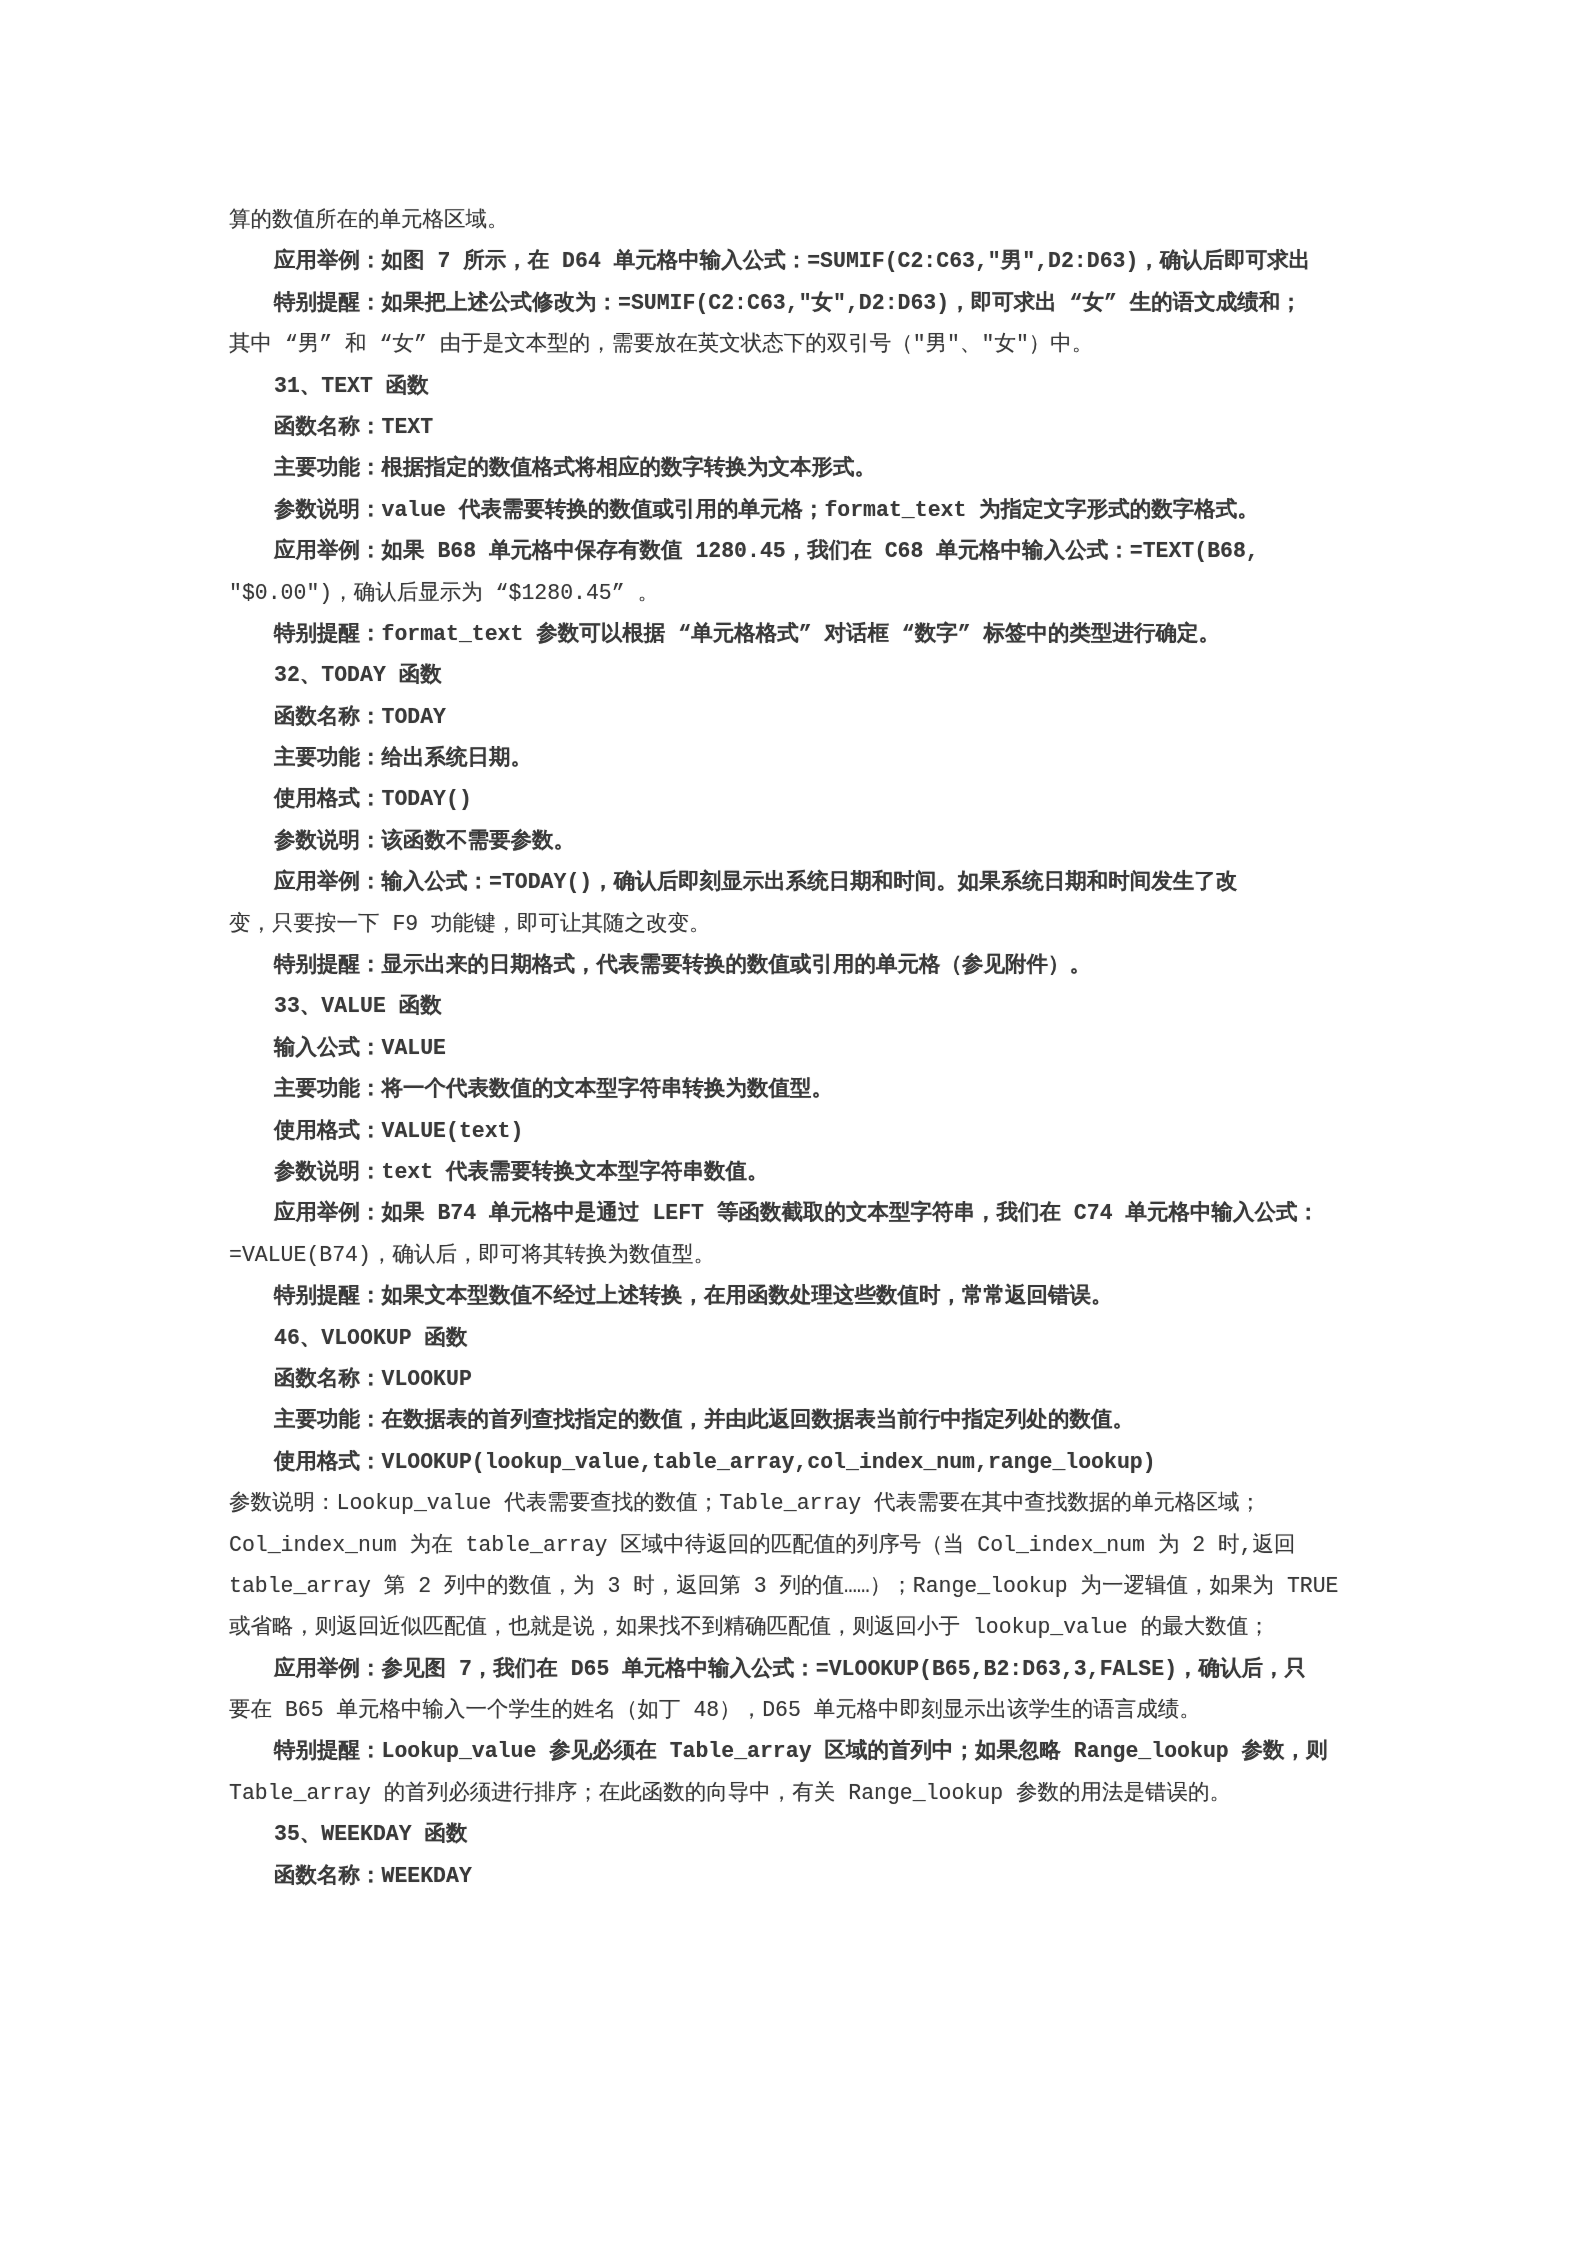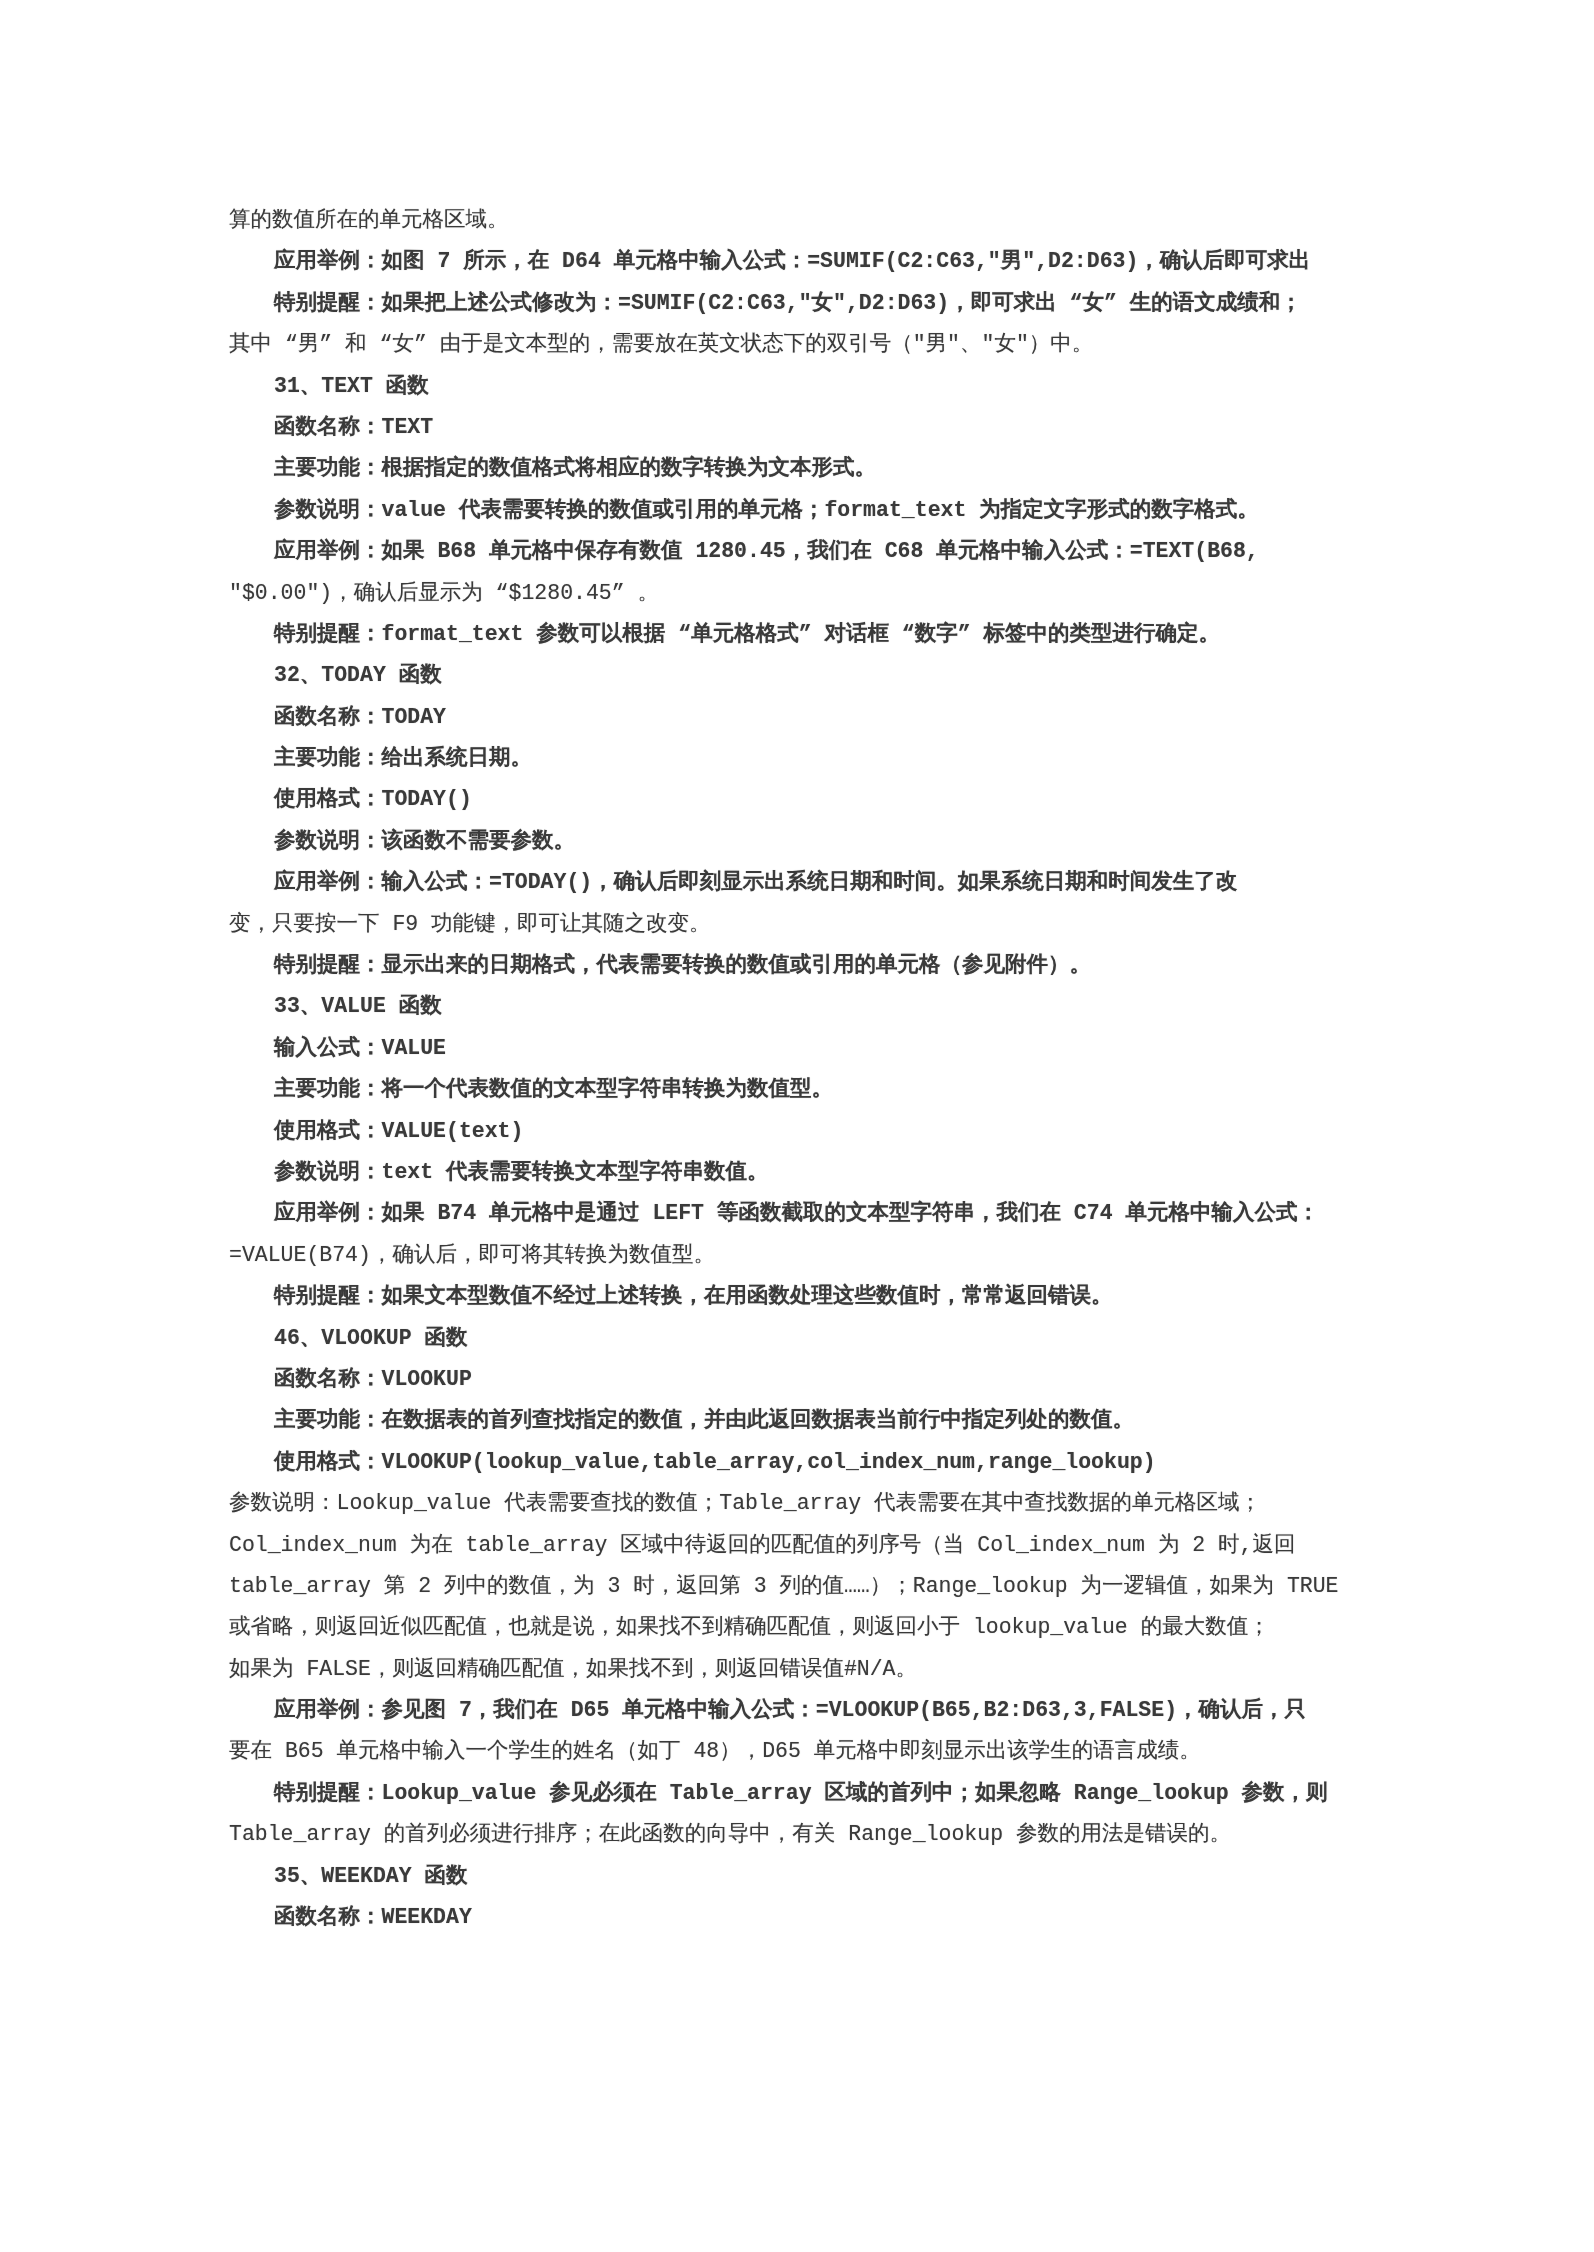--- a/index.html
+++ b/index.html
@@ -68,21 +68,20 @@
       <div class="line">=VALUE(B74)，确认后，即可将其转换为数值型。</div>
       <div class="line indent">特别提醒：如果文本型数值不经过上述转换，在用函数处理这些数值时，常常返回错误。</div>
       <div class="line indent">46、VLOOKUP 函数</div>
       <div class="line indent">函数名称：VLOOKUP</div>
       <div class="line indent">主要功能：在数据表的首列查找指定的数值，并由此返回数据表当前行中指定列处的数值。</div>
       <div class="line indent">使用格式：VLOOKUP(lookup_value,table_array,col_index_num,range_lookup)</div>
       <div class="line">参数说明：Lookup_value 代表需要查找的数值；Table_array 代表需要在其中查找数据的单元格区域；</div>
       <div class="line">Col_index_num 为在 table_array 区域中待返回的匹配值的列序号（当 Col_index_num 为 2 时,返回</div>
       <div class="line">table_array 第 2 列中的数值，为 3 时，返回第 3 列的值……）；Range_lookup 为一逻辑值，如果为 TRUE</div>
       <div class="line">或省略，则返回近似匹配值，也就是说，如果找不到精确匹配值，则返回小于 lookup_value 的最大数值；</div>
-      <div class="line">如果为 FALSE，则返回精确匹配值，如果找不到，则返回错误值#N/A。</div>
       <div class="line indent">应用举例：参见图 7，我们在 D65 单元格中输入公式：=VLOOKUP(B65,B2:D63,3,FALSE)，确认后，只</div>
       <div class="line">要在 B65 单元格中输入一个学生的姓名（如丁 48），D65 单元格中即刻显示出该学生的语言成绩。</div>
       <div class="line indent">特别提醒：Lookup_value 参见必须在 Table_array 区域的首列中；如果忽略 Range_lookup 参数，则</div>
       <div class="line">Table_array 的首列必须进行排序；在此函数的向导中，有关 Range_lookup 参数的用法是错误的。</div>
       <div class="line indent">35、WEEKDAY 函数</div>
       <div class="line indent">函数名称：WEEKDAY</div>
     </div>
 </div>
 
 </body></html>

